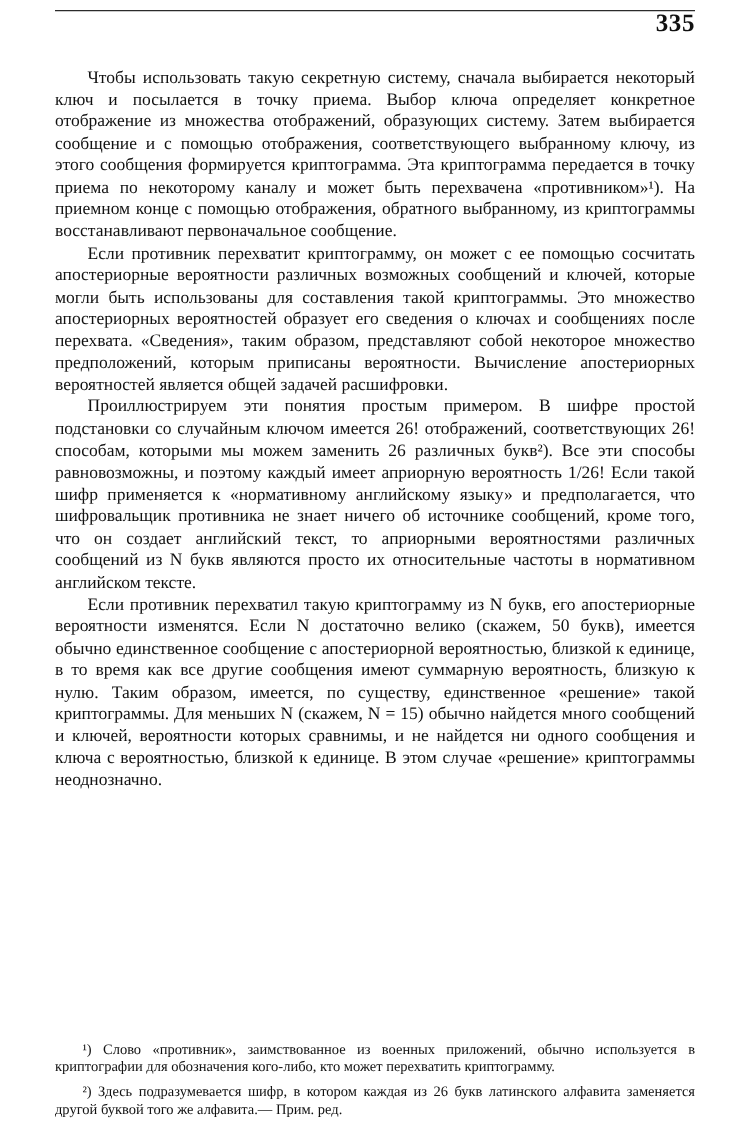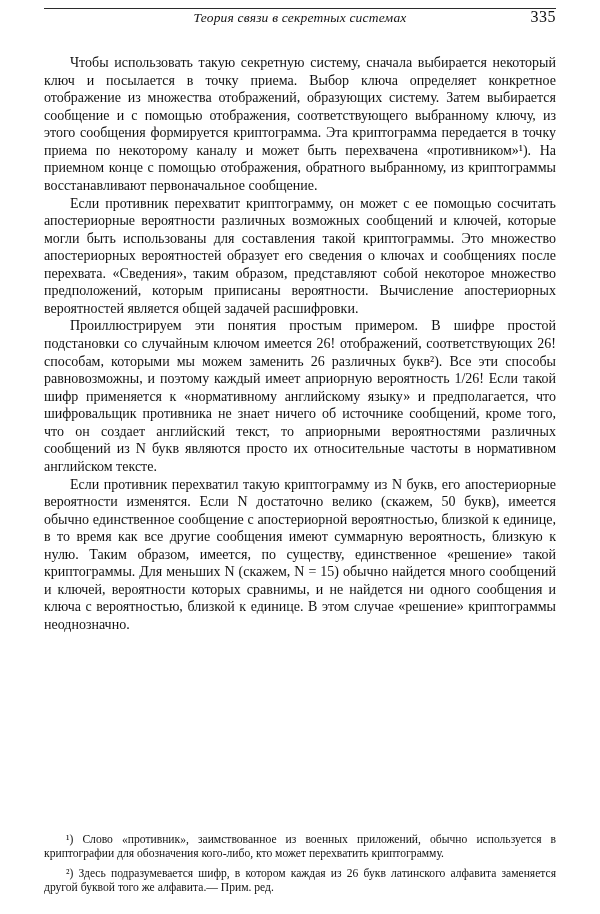--- a/index.html
+++ b/index.html
@@ -34,22 +34,22 @@
     text-align: center;
     font-style: italic;
     font-size: 13.5px;
     letter-spacing: 0.2px;
     white-space: nowrap;
   }
   .folio {
     position: absolute;
     right: 0;
     top: 0;
-    font-size: 16px;
-    font-weight: normal;
+    font-size: 20px;
+    font-weight: bold;
     letter-spacing: 0.5px;
   }
   .rule {
     border: none;
     border-top: 1px solid #2b2b2b;
     margin: 3px 0 0 0;
     height: 0;
   }
   .body-text {
     margin-top: 12px;
@@ -84,21 +84,20 @@
   .footnotes p:last-child {
     margin-bottom: 0;
   }
 </style>
 </head>
 <body>
 
 <div class="page">
 
   <div class="header">
-    <div class="running-title">Теория связи в секретных системах</div>
     <div class="folio">335</div>
     <hr class="rule">
   </div>
 
   <div class="body-text">
     <p>Чтобы использовать такую секретную систему, сначала выбирается некоторый ключ и посылается в точку приема. Выбор ключа определяет конкретное отображение из множества отображений, образующих систему. Затем выбирается сообщение и с помощью отображения, соответствующего выбранному ключу, из этого сообщения формируется криптограмма. Эта криптограмма передается в точку приема по некоторому каналу и может быть перехвачена «противником»¹). На приемном конце с помощью отображения, обратного выбранному, из криптограммы восстанавливают первоначальное сообщение.</p>
     <p>Если противник перехватит криптограмму, он может с ее помощью сосчитать апостериорные вероятности различных возможных сообщений и ключей, которые могли быть использованы для составления такой криптограммы. Это множество апостериорных вероятностей образует его сведения о ключах и сообщениях после перехвата. «Сведения», таким образом, представляют собой некоторое множество предположений, которым приписаны вероятности. Вычисление апостериорных вероятностей является общей задачей расшифровки.</p>
     <p>Проиллюстрируем эти понятия простым примером. В шифре простой подстановки со случайным ключом имеется 26! отображений, соответствующих 26! способам, которыми мы можем заменить 26 различных букв²). Все эти способы равновозможны, и поэтому каждый имеет априорную вероятность 1/26! Если такой шифр применяется к «нормативному английскому языку» и предполагается, что шифровальщик противника не знает ничего об источнике сообщений, кроме того, что он создает английский текст, то априорными вероятностями различных сообщений из N букв являются просто их относительные частоты в нормативном английском тексте.</p>
     <p>Если противник перехватил такую криптограмму из N букв, его апостериорные вероятности изменятся. Если N достаточно велико (скажем, 50 букв), имеется обычно единственное сообщение с апостериорной вероятностью, близкой к единице, в то время как все другие сообщения имеют суммарную вероятность, близкую к нулю. Таким образом, имеется, по существу, единственное «решение» такой криптограммы. Для меньших N (скажем, N = 15) обычно найдется много сообщений и ключей, вероятности которых сравнимы, и не найдется ни одного сообщения и ключа с вероятностью, близкой к единице. В этом случае «решение» криптограммы неоднозначно.</p>
   </div>

